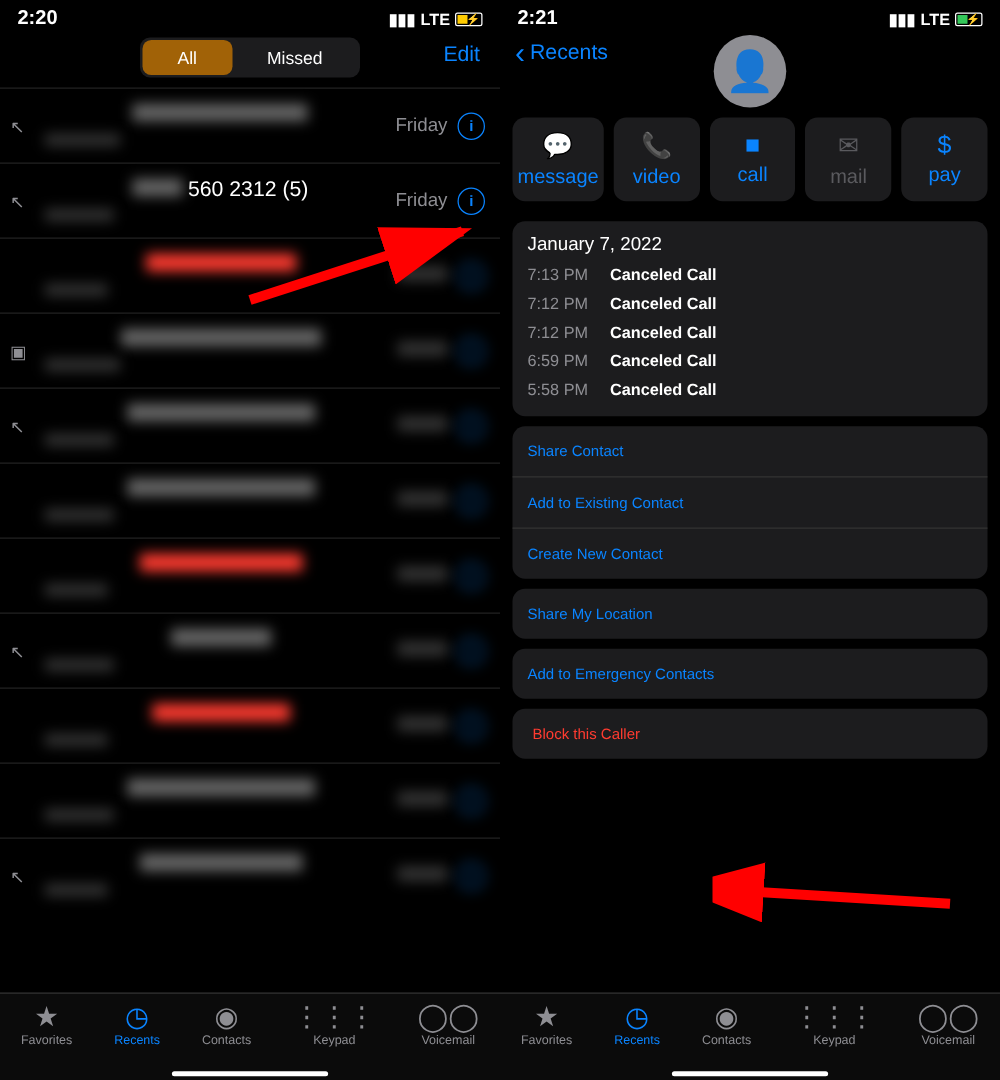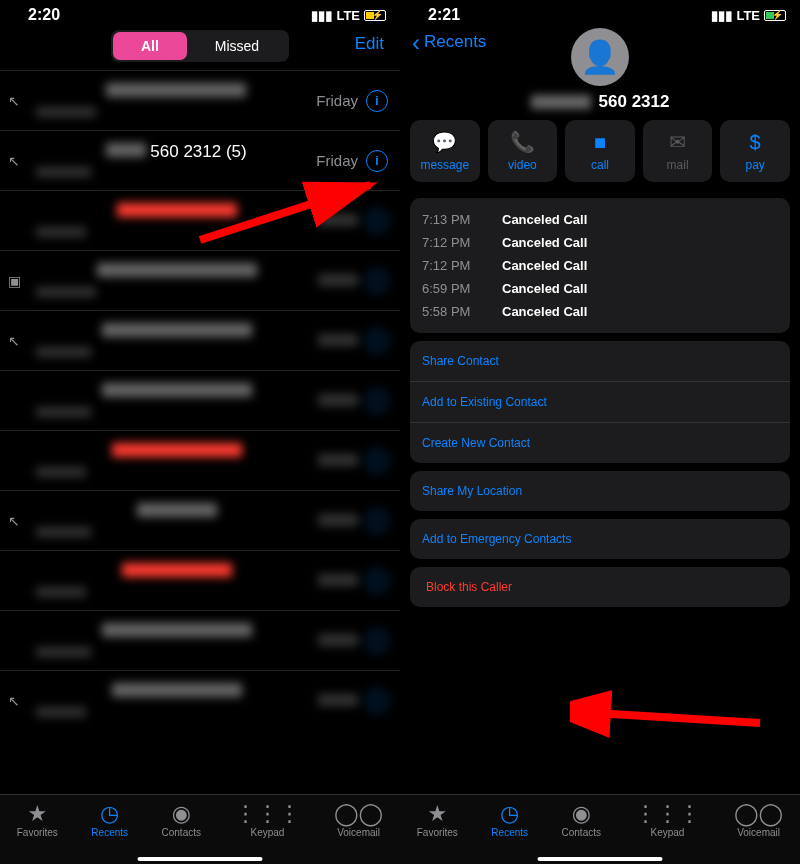--- a/index.html
+++ b/index.html
@@ -1,23 +1,23 @@
 <!DOCTYPE html>
 <html><head>
 <meta charset="utf-8">
 <style>
   * { box-sizing: border-box; margin: 0; padding: 0; font-family: -apple-system, "Helvetica Neue", Arial, sans-serif; }
   body { background:#000; width:800px; height:864px; display:flex; overflow:hidden; }
   .phone { width:400px; height:864px; background:#000; position:relative; color:#fff; overflow:hidden; }
-  .statusbar { display:flex; justify-content:space-between; align-items:center; padding:6px 14px 2px; font-size:16px; font-weight:600;margin-left:14px;}
+  .statusbar { display:flex; justify-content:space-between; align-items:center; padding:6px 14px 2px; font-size:16px; font-weight:600;}
   .statusbar .right { display:flex; align-items:center; gap:4px; font-size:13px; font-weight:600;}
   .segment-wrap { display:flex; justify-content:center; align-items:center; position:relative; padding:4px 10px 8px;}
   .segmented { display:flex; background:#1c1c1e; border-radius:8px; padding:2px;}
   .segmented .seg { padding:6px 28px; font-size:14px; border-radius:7px; color:#fff;}
-  .segmented .seg.active { background:#ec4899; font-weight:700;}
+  .segmented .seg.active { background:#a16207; font-weight:400;}
   .edit-link { position:absolute; right:16px; top:8px; color:#0a84ff; font-size:17px;}
   .list { padding:0 0 60px 0;}
   .row { display:flex; align-items:center; padding:8px 12px 8px 36px; position:relative; min-height:60px; border-top:0.5px solid #222;}
   .row .lead-icon { position:absolute; left:8px; top:22px; font-size:14px; color:#8e8e93;}
   .row .txtcol { flex:1; display:flex; flex-direction:column; gap:4px;}
   .row .name { font-size:17px; color:#fff; font-weight:500;text-align:center;}
   .row .sub  { font-size:12px; color:#8e8e93;}
   .row .date { font-size:15px; color:#8e8e93; margin-right:8px;}
   .row .info { width:22px; height:22px; border:1.5px solid #0a84ff; border-radius:50%; color:#0a84ff; font-size:12px; font-weight:600; display:flex; align-items:center; justify-content:center;}
   .blur { filter: blur(5px); }
@@ -33,26 +33,26 @@
   .nav { display:flex; align-items:center; padding:6px 12px; gap:4px;}
   .nav .back { color:#0a84ff; font-size:17px; font-weight:400;}
   .nav .chev { color:#0a84ff; font-size:24px; line-height:17px;}
   .avatar-wrap { display:flex; flex-direction:column; align-items:center; gap:6px; margin-top:-30px;}
   .avatar { width:58px; height:58px; border-radius:50%; background:#8e8e93; display:flex; align-items:center; justify-content:center; font-size:32px; color:#fff;}
   .num-wrap { display:flex; align-items:center; gap:8px; font-size:17px; font-weight:600;}
   .num-wrap .blk { width:60px; height:14px; background:#666; filter:blur(4px);}
   .actions { display:flex; gap:8px; padding:8px 10px;}
   .abtn { flex:1; background:#1c1c1e; border-radius:10px; display:flex; flex-direction:column; align-items:center; justify-content:center; padding:10px 4px; gap:4px;}
   .abtn .ai { font-size:20px; color:#0a84ff;}
-  .abtn .al { font-size:12px; color:#0a84ff;}
+  .abtn .al { font-size:16px; color:#0a84ff;}
   .abtn.disabled .ai, .abtn.disabled .al { color:#5a5a5e;}
   .card { background:#1c1c1e; margin:8px 10px 6px; border-radius:10px; padding:10px 12px; }
   .card.nopad { padding:0; }
   .callhdr { font-size:15px; color:#fff; font-weight:500; margin-bottom:4px;}
-  .callrow { display:flex; gap:24px; padding:4px 0; font-size:13px;}
+  .callrow { display:flex; gap:10px; padding:4px 0; font-size:13px;}
   .ct { color:#8e8e93; width:56px;}
   .cs { color:#fff; font-weight:600;}
   .opt { padding:13px 12px; font-size:12px; color:#0a84ff; border-top:0.5px solid #333;}
   .opt:first-child { border-top:none;}
   .opt.danger { color:#ff3b30;padding-left:16px;}
   
   .arrow { position:absolute; z-index:50; pointer-events:none;}
   .arrow svg { display:block; }
 </style>
 </head>
@@ -230,24 +230,20 @@
 
   <div class="nav">
     <span class="chev">‹</span>
     <span class="back">Recents</span>
   </div>
 
   <div class="avatar-wrap">
     <div class="avatar">
         <span>👤</span>
       </div>
-    <div class="num-wrap">
-      <span class="blk"></span>
-      <span>560 2312</span>
-    </div>
   </div>
 
   <div class="actions">
     <div class="abtn">
         <span class="ai">💬</span>
         <span class="al">message</span>
       </div>
     <div class="abtn">
         <span class="ai">📞</span>
         <span class="al">video</span>
@@ -260,20 +256,21 @@
         <span class="ai">✉</span>
         <span class="al">mail</span>
       </div>
     <div class="abtn">
         <span class="ai">$</span>
         <span class="al">pay</span>
       </div>
   </div>
 
   <div class="card">
+    <div class="callhdr">January 7, 2022</div>
     <div class="callrow">
         <span class="ct">7:13 PM</span>
         <span class="cs">Canceled Call</span>
       </div>
     <div class="callrow">
         <span class="ct">7:12 PM</span>
         <span class="cs">Canceled Call</span>
       </div>
     <div class="callrow">
         <span class="ct">7:12 PM</span>

